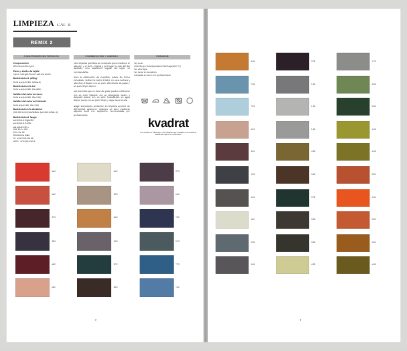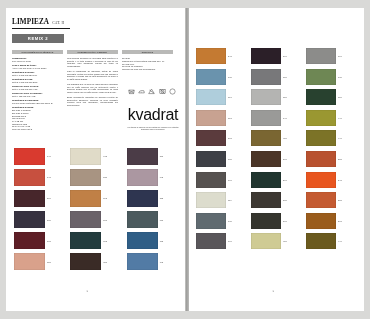--- a/index.html
+++ b/index.html
@@ -97,21 +97,21 @@
     display: flex; gap: 3.2px; align-items: center;
   }
   .care-symbols svg { display: block; }
 
   
   .logo-wrap {
     position: absolute; left: 124px; top: 106px; width: 58px;
     text-align: center;
   }
   .logo {
-    font-size: 16px; font-weight: normal; color: #111;
+    font-size: 11px; font-weight: bold; color: #111;
     letter-spacing: -0.3px;
   }
   .logo-tagline {
     font-size: 1.8px; color: #444; line-height: 1.4; margin-top: 1.5px;
   }
 
   
   .grid {
     position: absolute;
     display: grid;

